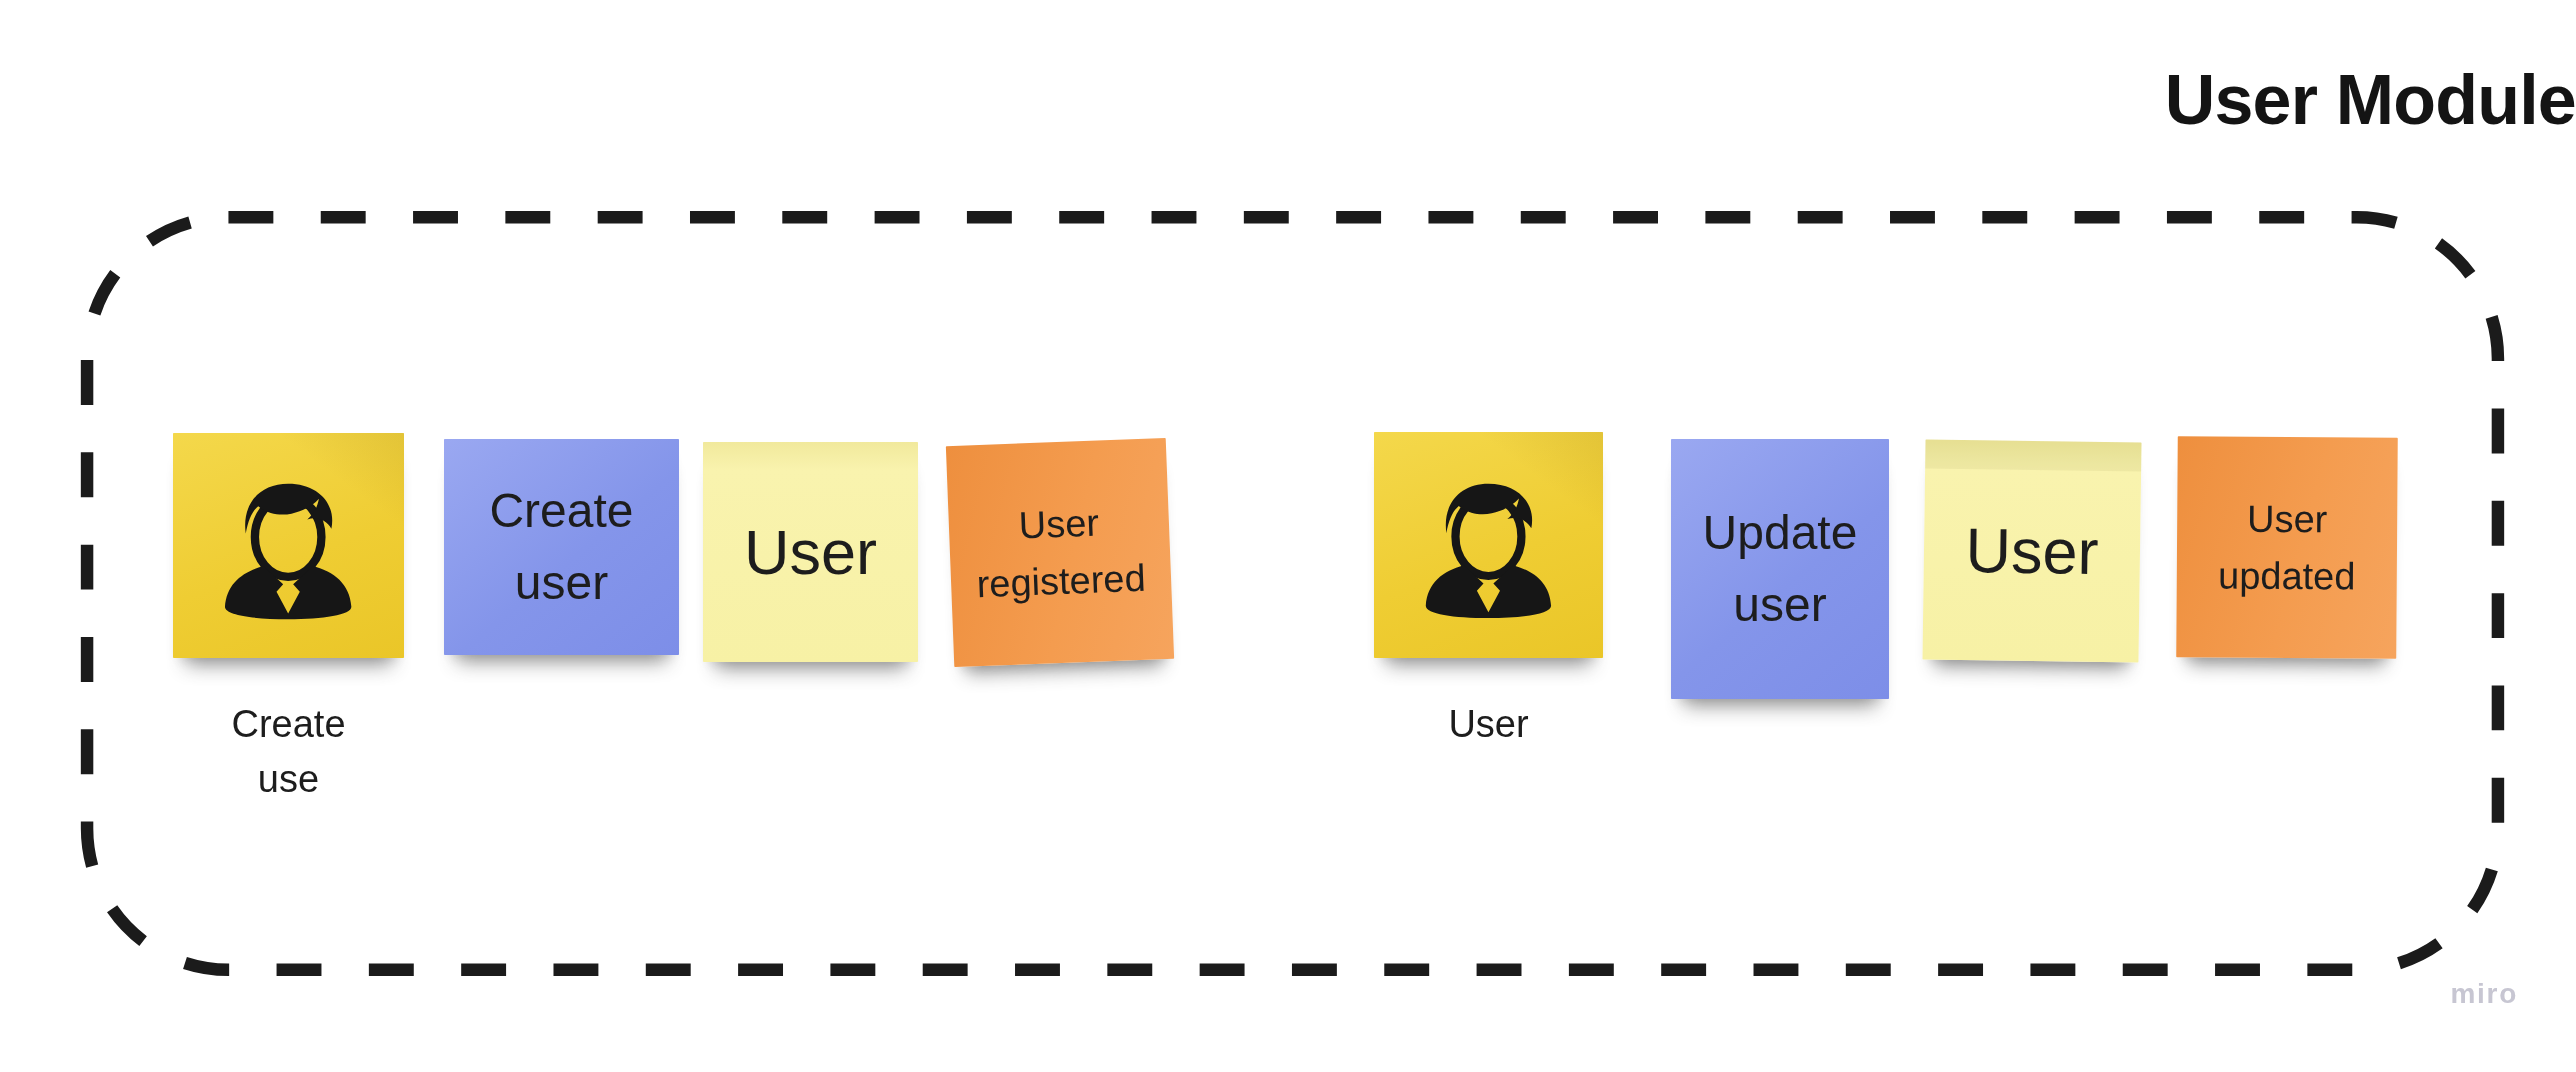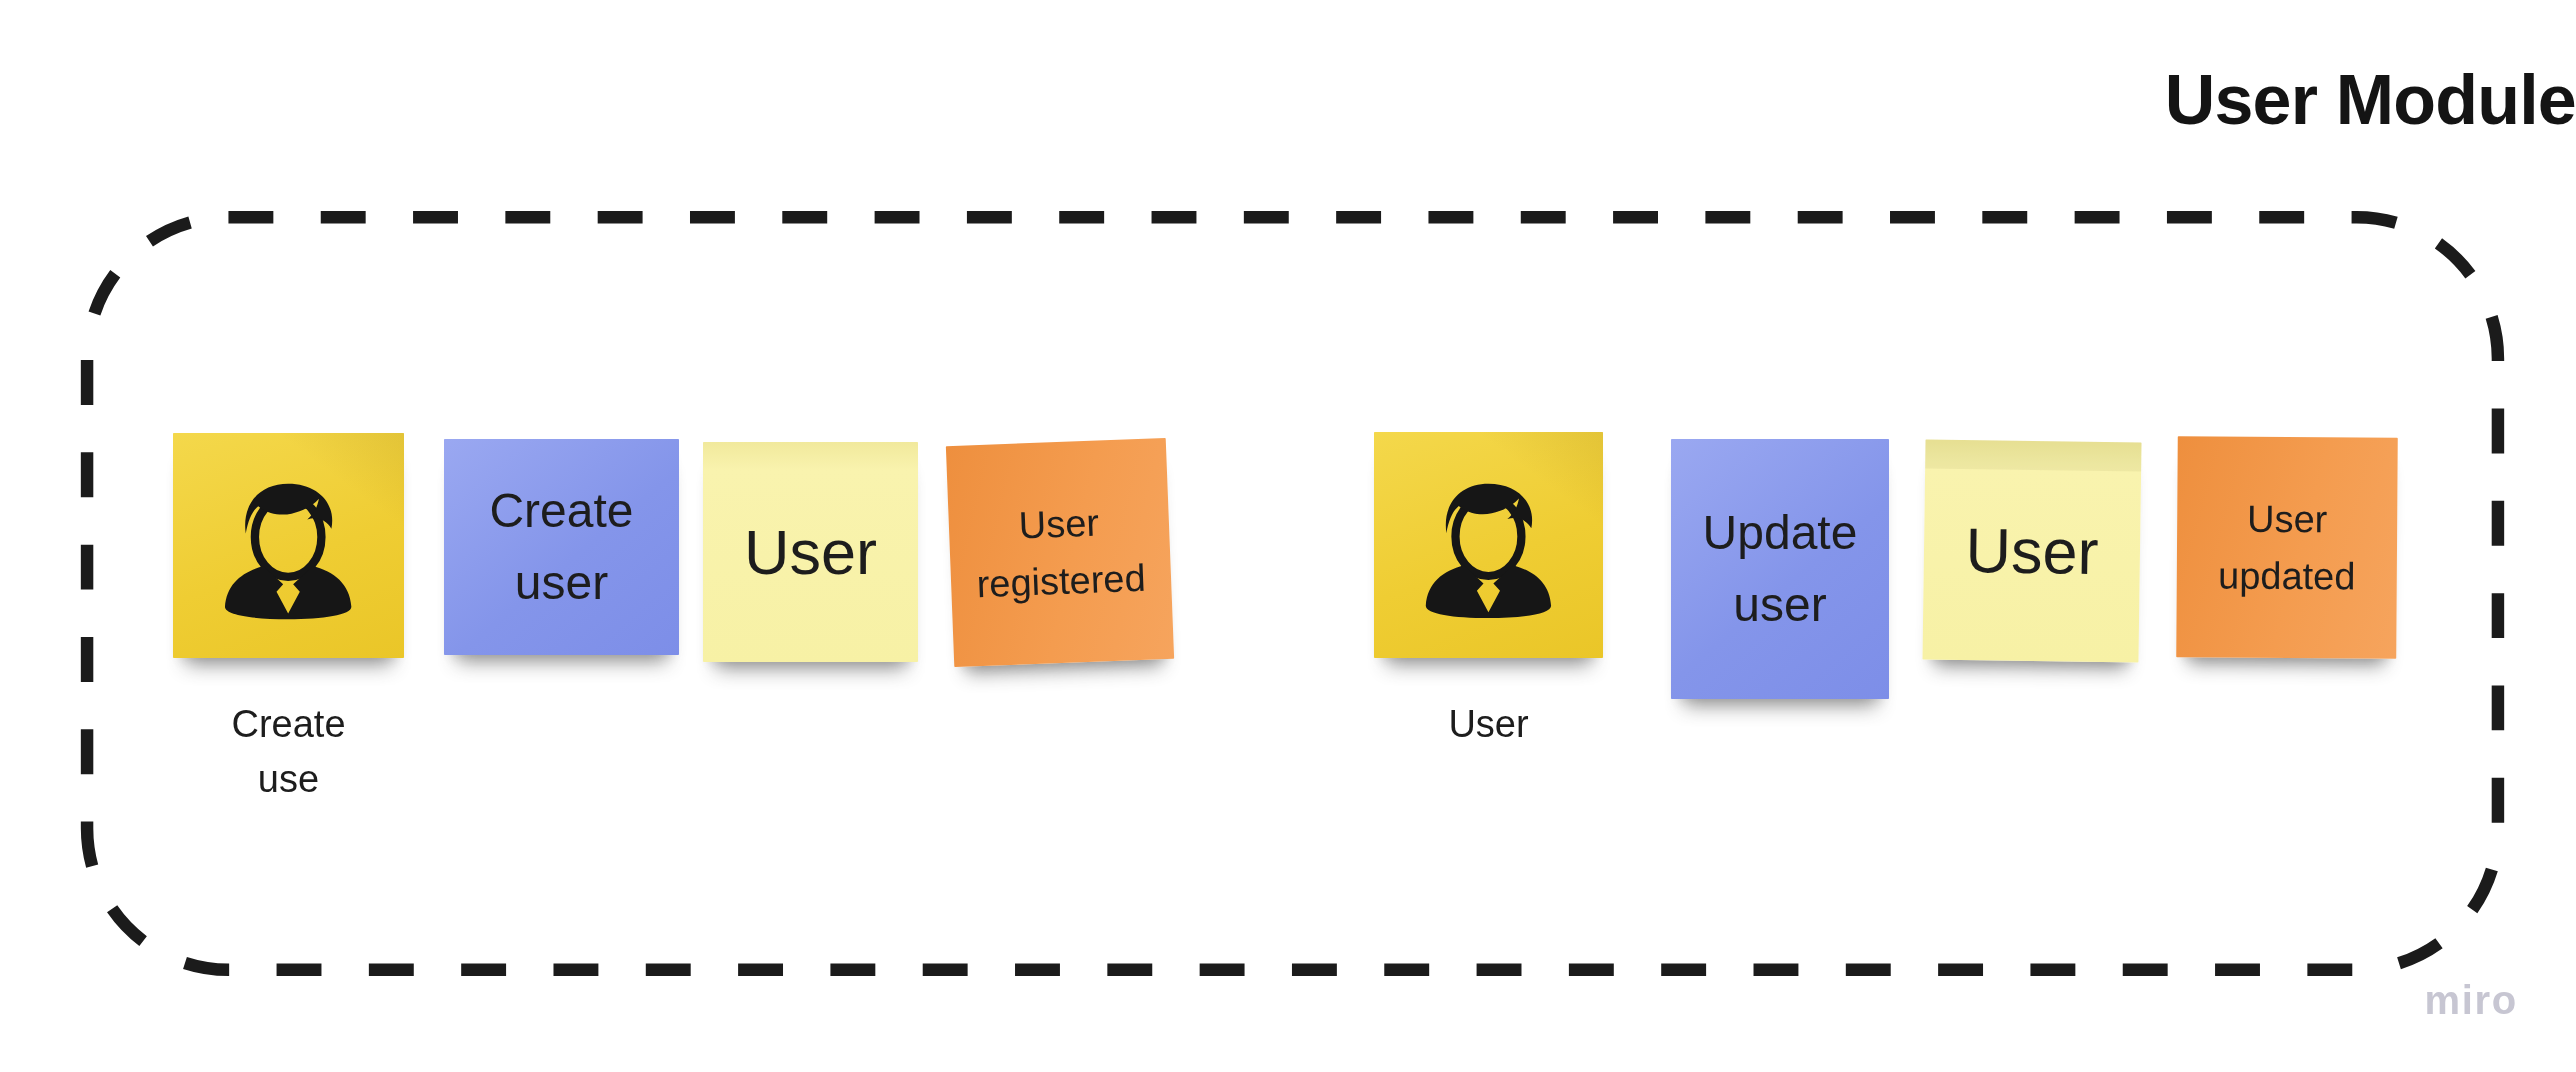--- a/index.html
+++ b/index.html
@@ -35,21 +35,21 @@
   .fs-event{font-size:38px;line-height:1.5;}
   .rot-a{transform:rotate(-2.2deg);}
   .rot-b{transform:rotate(.8deg);}
   .rot-c{transform:rotate(.4deg);}
   .actor-label{
     position:absolute;width:333px;text-align:center;font-size:38px;line-height:1.45;color:#1d1d1d;
   }
   .actor-label span{display:block;}
   .person-svg{width:72%;height:74%;margin-top:4%;}
   .watermark{
-    position:absolute;right:58px;top:978px;font-size:40px;font-weight:700;
+    position:absolute;right:58px;top:978px;font-size:28px;font-weight:700;
     color:#c7c6d2;letter-spacing:1.7px;
   }
 </style>
 </head>
 <body>
 
 <div class="scene">
 
   <h1 class="title">User Module</h1>
 

